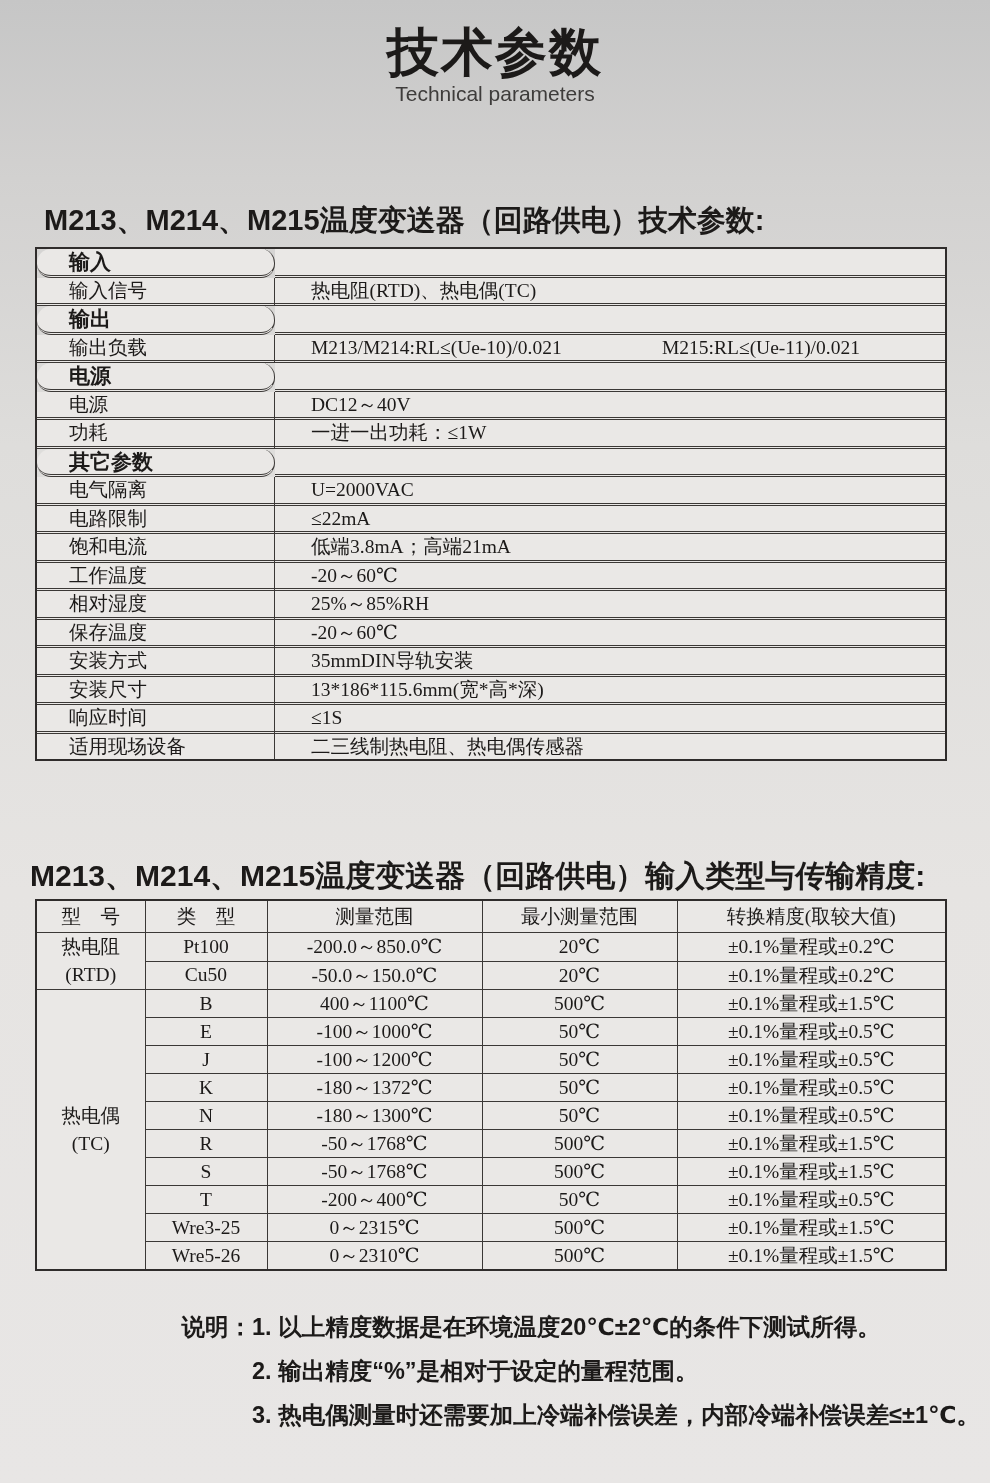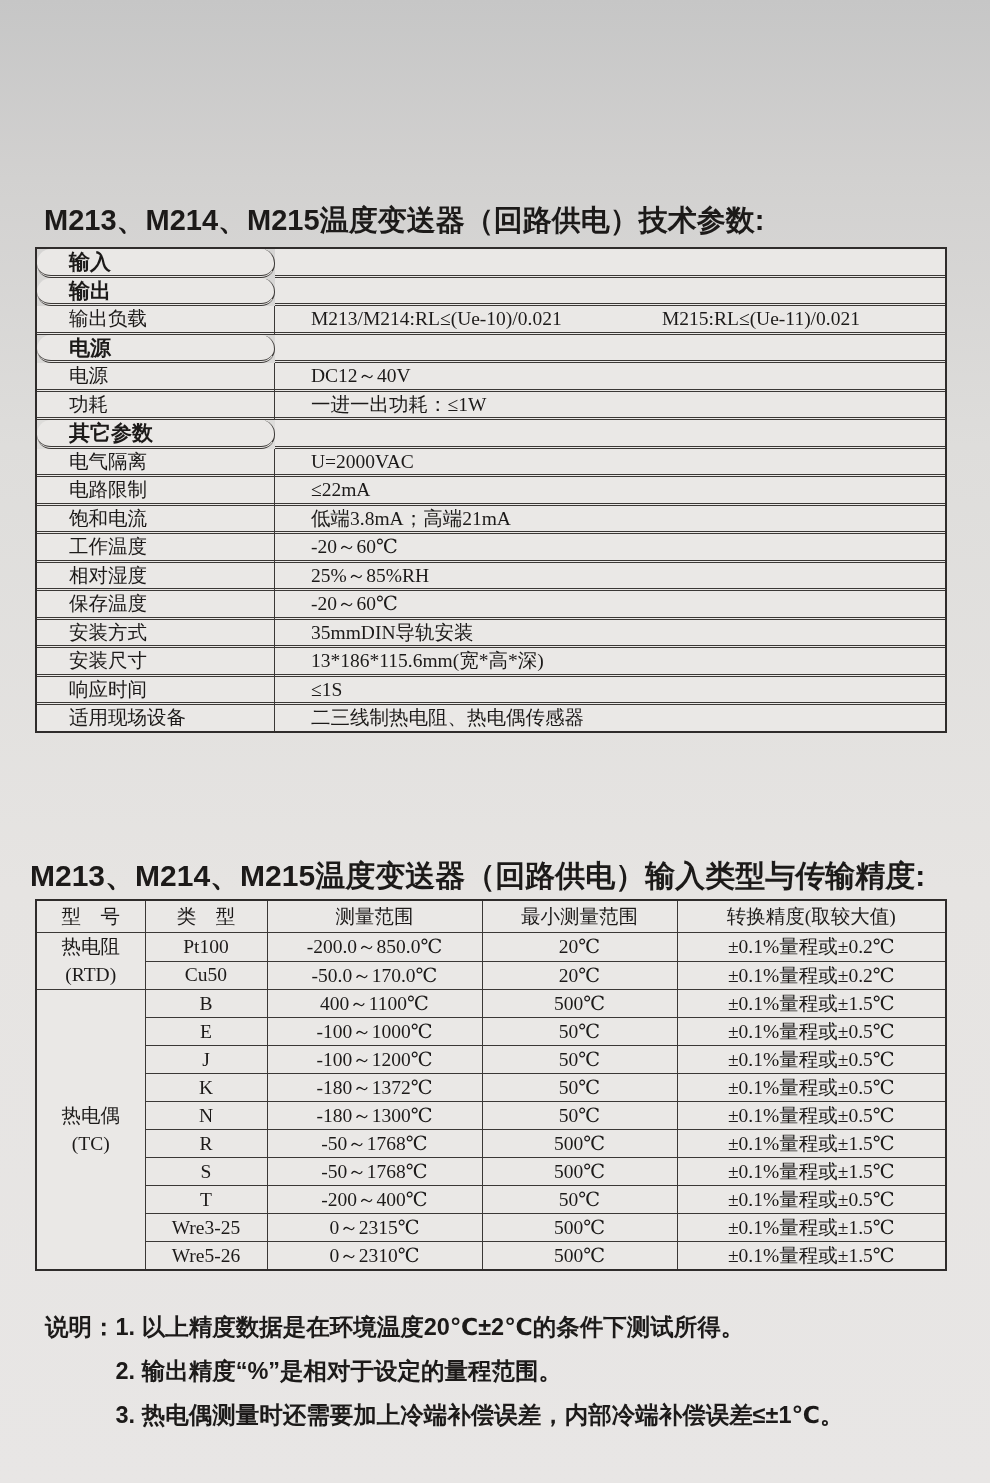--- a/index.html
+++ b/index.html
@@ -46,37 +46,46 @@
     height:26.6px; padding:0; overflow:hidden; white-space:nowrap; font-weight:400;
   }
   .t2 thead th { height:31px; }
   .t2 td.group { white-space:pre-line; line-height:28px; vertical-align:middle; }
 
   .notes {
     position:absolute; top:1305px; left:45px; right:10px;
     display:flex; align-items:flex-start;
     font-weight:700; font-size:23.5px; line-height:44px;
     font-family:"Liberation Sans","DejaVu Sans",sans-serif;
+    justify-content:flex-end;
   }
   .notes-prefix { white-space:nowrap; }
   .note-item { white-space:nowrap; }
 </style>
 </head>
 <body>
 
 <div class="page">
 
+  <div class="title-block">
+    <div class="title">技术参数</div>
+    <div class="subtitle">Technical parameters</div>
+  </div>
 
   <div class="heading heading-1">M213、M214、M215温度变送器（回路供电）技术参数:</div>
 
   <table class="t1">
     <tbody>
       <tr class="sec">
           <td class="lbl">输入</td>
           <td class="val"><span class="va"></span></td>
+        </tr>
+      <tr>
+          <td class="lbl">输入信号</td>
+          <td class="val"><span class="va">热电阻(RTD)、热电偶(TC)</span></td>
         </tr>
       <tr class="sec">
           <td class="lbl">输出</td>
           <td class="val"><span class="va"></span></td>
         </tr>
       <tr>
           <td class="lbl">输出负载</td>
           <td class="val two"><span class="va">M213/M214:RL≤(Ue-10)/0.021</span><span class="vb">M215:RL≤(Ue-11)/0.021</span></td>
         </tr>
       <tr class="sec">
@@ -161,21 +170,21 @@
       <tr>
         <td class="group" rowspan="2">热电阻
 (RTD)</td>
         <td>Pt100</td>
         <td>-200.0～850.0℃</td>
         <td>20℃</td>
         <td>±0.1%量程或±0.2℃</td>
       </tr>
       <tr>
         <td>Cu50</td>
-        <td>-50.0～170.0℃</td>
+        <td>-50.0～150.0℃</td>
         <td>20℃</td>
         <td>±0.1%量程或±0.2℃</td>
       </tr>
       <tr>
         <td class="group" rowspan="10">热电偶
 (TC)</td>
         <td>B</td>
         <td>400～1100℃</td>
         <td>500℃</td>
         <td>±0.1%量程或±1.5℃</td>

